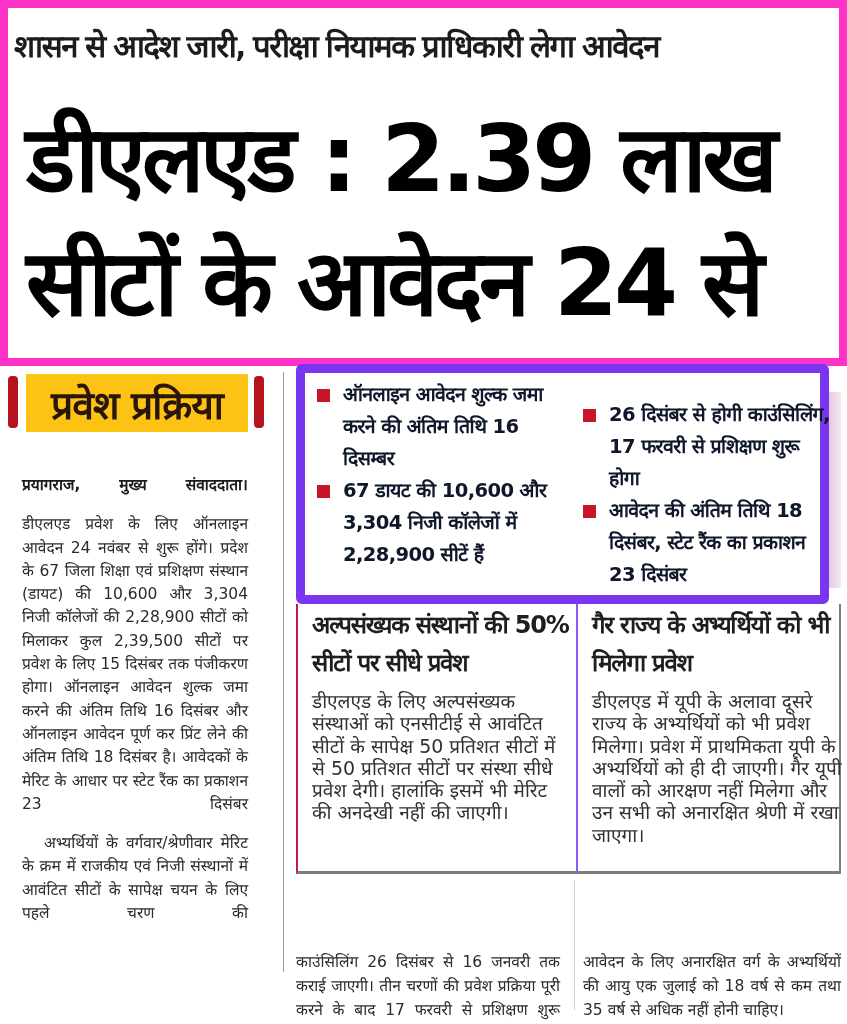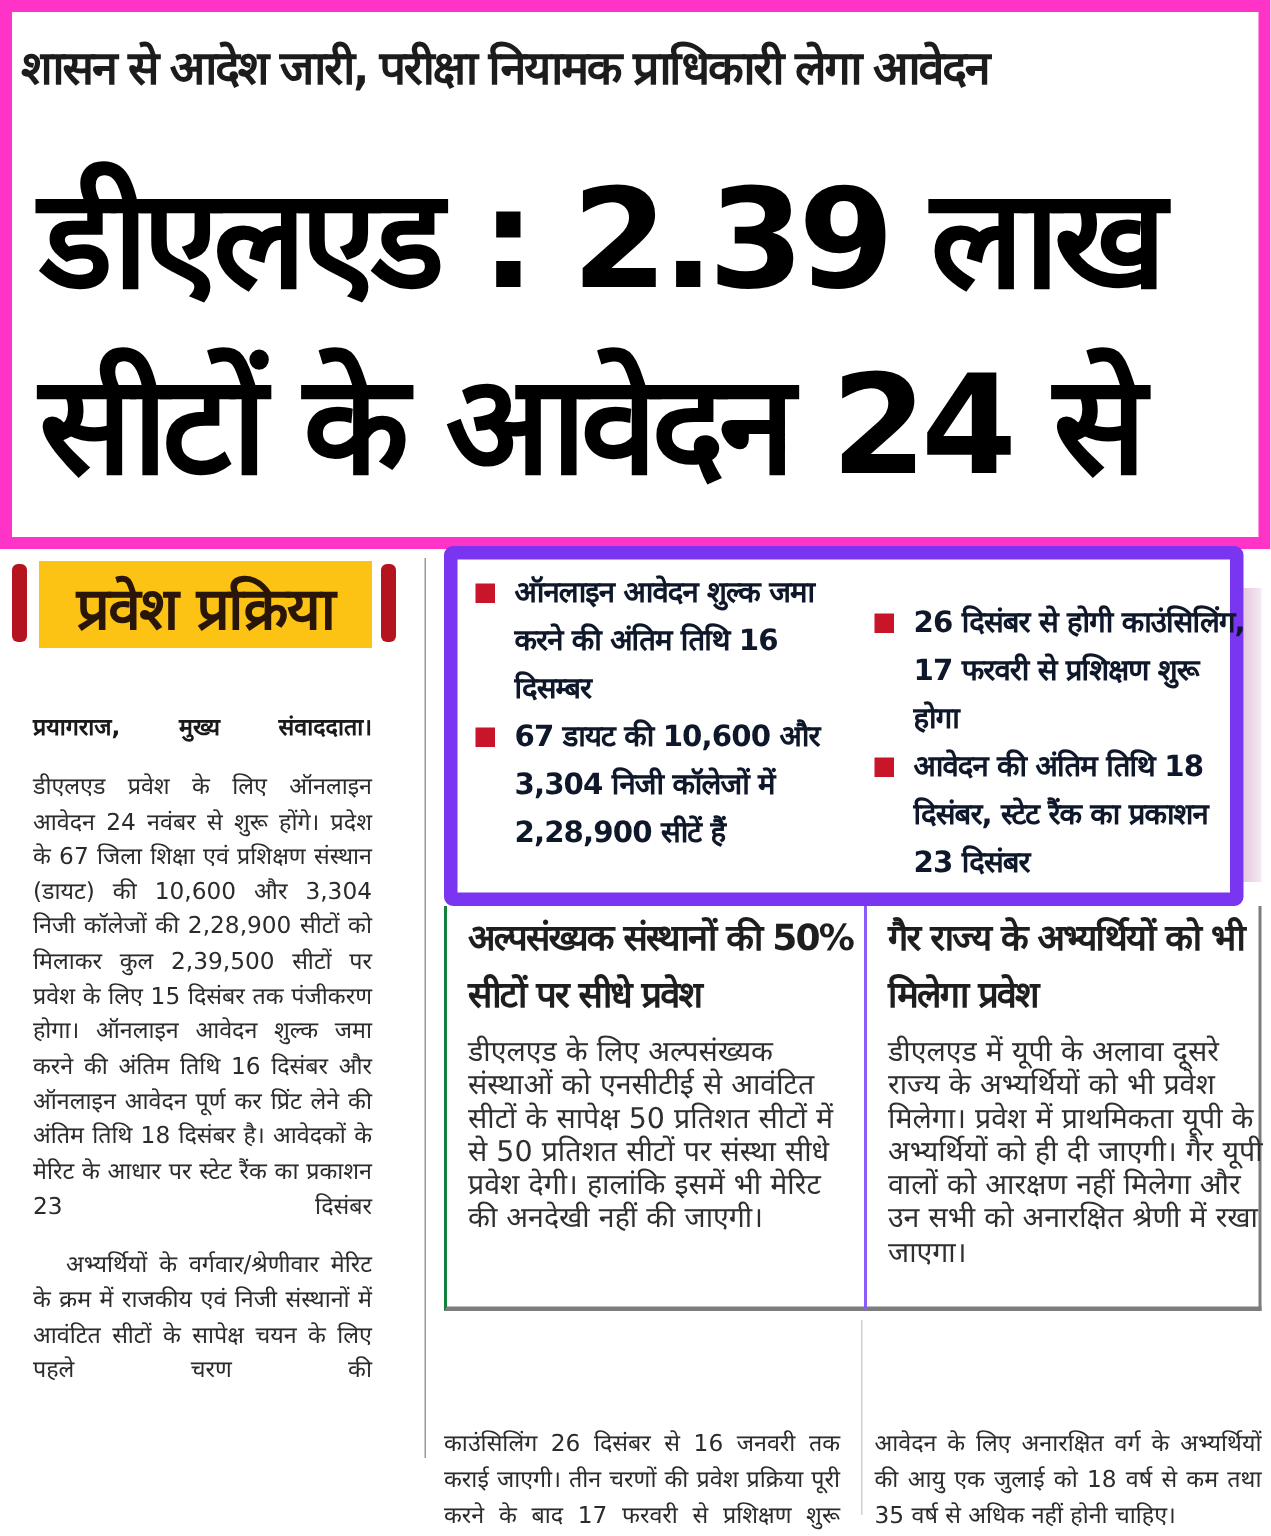--- a/index.html
+++ b/index.html
@@ -71,21 +71,21 @@
     position: absolute; left: 2px; top: 10px; width: 13px; height: 13px; background: #c8152a;
   }
   .shadow-strip {
     position: absolute; left: 829px; top: 392px; width: 12px; height: 196px;
     background: linear-gradient(90deg, #e6c8e0, #f5eaf3);
   }
 
   
   .story-box {
     position: absolute; top: 604px; height: 270px;
-    border-left: 2px solid #15803d; border-right: 2px solid #7d7d7d; border-bottom: 3px solid #7d7d7d;
+    border-left: 2px solid #be185d; border-right: 2px solid #7d7d7d; border-bottom: 3px solid #7d7d7d;
   }
   .story-box.mid { left: 296px; width: 280px; border-right: none; }
   .story-box.right { left: 576px; width: 265px; border-left: 2px solid #8b5cf6; }
   .story-title {
     position: absolute; left: 14px; top: 2px; width: 262px;
     font-weight: bold; font-size: 24px; line-height: 38px; color: #1e1e1e; letter-spacing: -1.2px;
   }
   .story-body {
     position: absolute; left: 14px; top: 86px; width: 250px;
     font-size: 19px; line-height: 22.3px; color: #2f2f2f;

